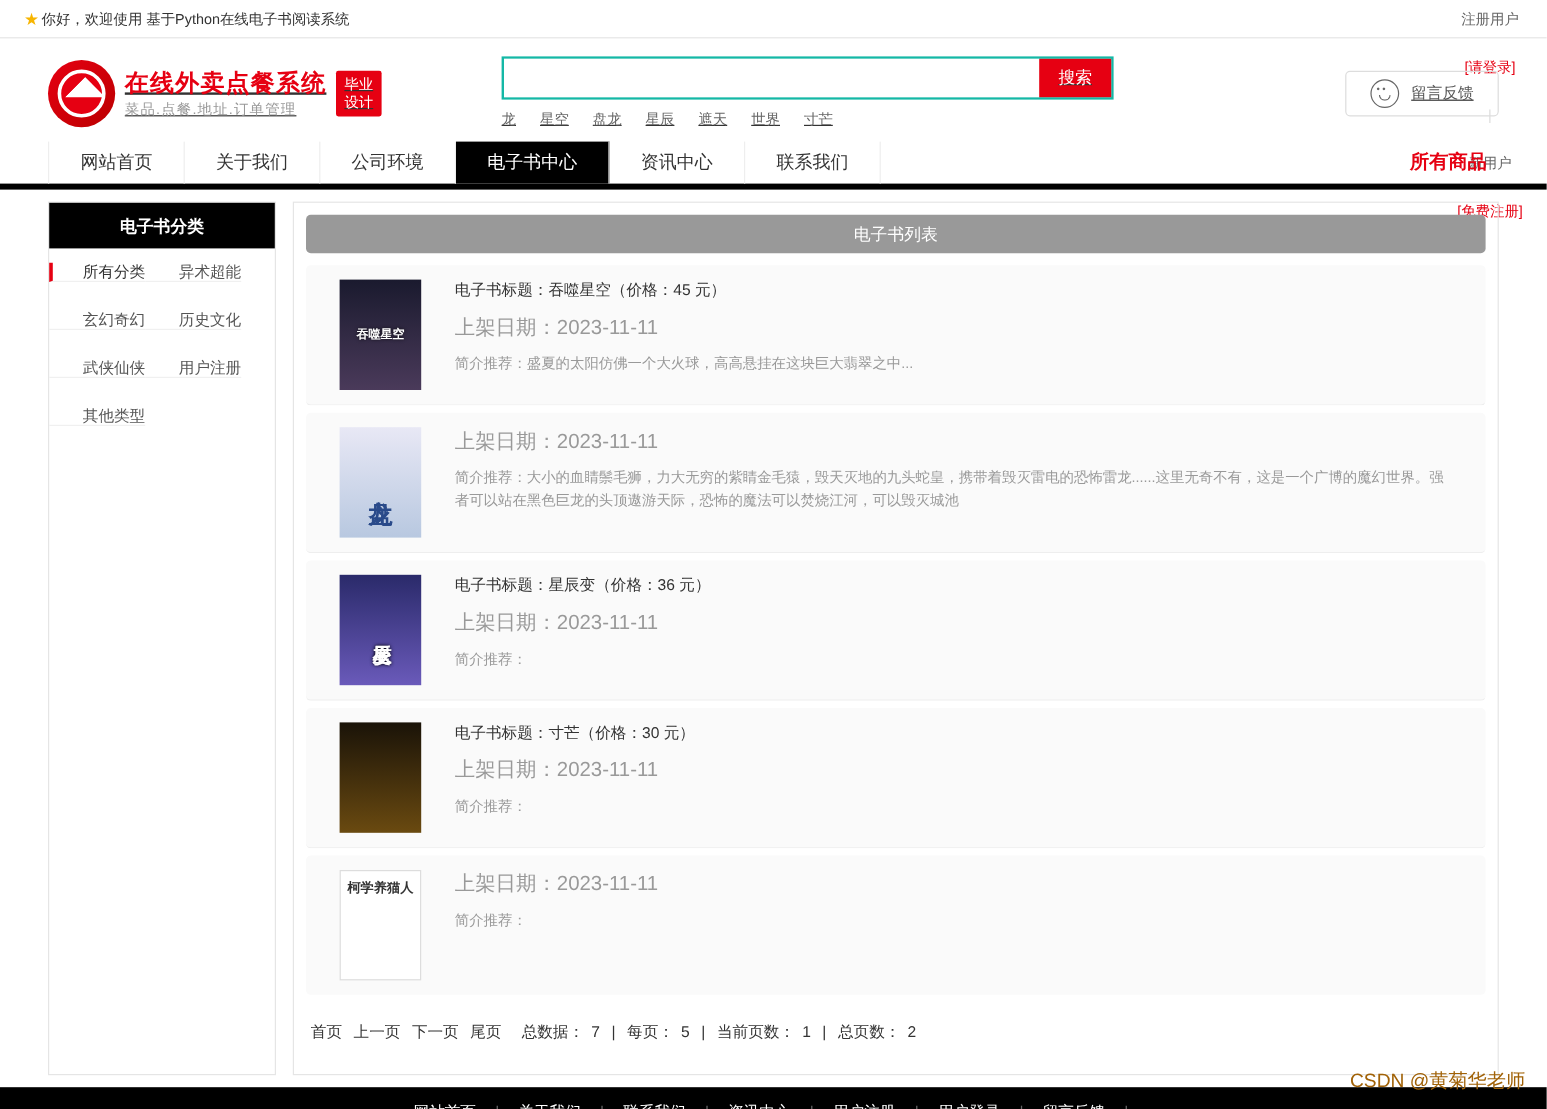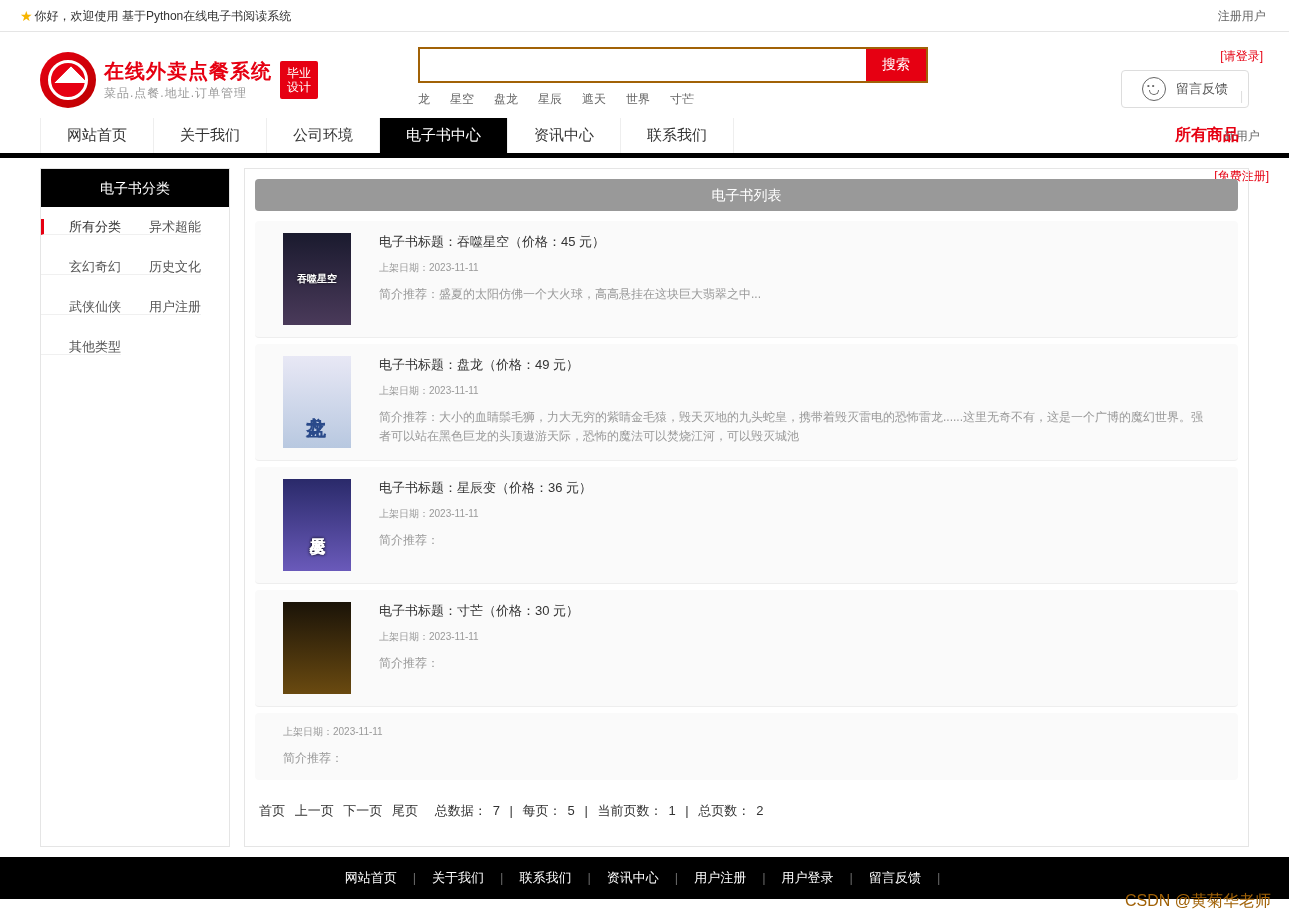--- a/index.html
+++ b/index.html
@@ -7,71 +7,71 @@
 a { text-decoration: none; color: inherit; cursor: pointer; }
 
 .topbar { height: 32px; line-height: 32px; border-bottom: 1px solid #e5e5e5; padding: 0 20px; display: flex; justify-content: space-between; font-size: 12px; }
 .topbar .left { display: flex; align-items: center; gap: 2px; }
 .star { color: #f7b500; font-size: 14px; }
 .topbar .right { display: flex; gap: 8px; align-items: center; flex-direction: column; }
 .topbar .right .sep { color: #ddd; margin: 0 12px; }
 .red { color: #e60012; }
 .gray { color: #666; }
 
-.header { padding: 15px 40px 10px 40px; display: flex; align-items: flex-end; gap: 100px; }
+.header { padding: 15px 40px 10px 40px; display: flex; align-items: center; gap: 100px; text-decoration: underline; }
 .logo-block { display: flex; align-items: center; gap: 8px; }
 .logo-circle { width: 56px; height: 56px; border-radius: 50%; background: linear-gradient(135deg, #e60012 0%, #b00 100%); display: flex; align-items: center; justify-content: center; }
 .logo-circle-inner { width: 40px; height: 40px; border-radius: 50%; border: 3px solid #fff; background: #e60012; position: relative; }
 .logo-circle-inner::after { content: ""; position: absolute; width: 24px; height: 24px; background: #fff; transform: rotate(45deg); top: 8px; left: 8px; clip-path: polygon(0 0, 100% 0, 0 100%); }
 .logo-text .cn { font-size: 20px; font-weight: bold; color: #e60012; letter-spacing: 1px; }
 .logo-text .sub { font-size: 12px; color: #999; letter-spacing: 1px; }
 .logo-badge { width: 38px; height: 38px; background: #e60012; color: #fff; font-size: 12px; display: flex; flex-direction: column; align-items: center; justify-content: center; border-radius: 2px; line-height: 1.2; }
 
 .search-block { flex: 0 0 510px; }
-.search-box { display: flex; border: 2px solid #a16207; height: 36px; }
+.search-box { display: flex; border: 2px solid #14b8a6; height: 36px; }
 .search-box input { flex: 1; border: none; outline: none; padding: 0 10px; font-size: 13px; }
 .search-box button { width: 60px; background: #e60012; color: #fff; border: none; font-size: 14px; cursor: pointer; }
 .hot-words { margin-top: 8px; font-size: 12px; color: #666; }
 .hot-words span { margin-right: 20px; cursor: pointer; }
 
 .feedback { margin-left: auto; display: flex; align-items: center; gap: 10px; border: 1px solid #ddd; border-radius: 4px; padding: 6px 20px; height: 38px; color: #555; }
 .fb-icon { width: 24px; height: 24px; border: 1.5px solid #666; border-radius: 50%; position: relative; }
 .fb-icon::before { content: "••"; position: absolute; top: 3px; left: 4px; font-size: 8px; letter-spacing: 2px; color: #666; }
 .fb-icon::after { content: ""; position: absolute; width: 8px; height: 4px; border: 1.5px solid #666; border-top: none; border-radius: 0 0 8px 8px; bottom: 5px; left: 6px; }
 
 .navbar { height: 40px; border-bottom: 5px solid #000; display: flex; align-items: stretch; padding: 0 40px; }
 .nav-item { padding: 0 26px; display: flex; align-items: center; font-size: 15px; color: #333; border-right: 1px solid #eee; }
 .nav-item:first-child { border-left: 1px solid #eee; }
 .nav-item.active { background: #000; color: #fff; }
 .nav-all { margin-left: auto; color: #e60012; font-size: 16px; font-weight: bold; display: flex; align-items: center; padding-right: 10px; }
 
 .content { display: flex; padding: 10px 40px; gap: 14px; }
 .sidebar { width: 190px; border: 1px solid #e5e5e5; }
-.sidebar-hd { background: #000; color: #fff; text-align: center; height: 38px; line-height: 38px; font-size: 14px; font-weight: normal; }
+.sidebar-hd { background: #000; color: #fff; text-align: center; height: 38px; line-height: 38px; font-size: 14px; font-weight: bold; }
 .cat-item { height: 40px; line-height: 40px; padding-left: 28px; border-bottom: 1px solid #f0f0f0; font-size: 13px; color: #555; position: relative; }
 .cat-item.current { border-left: 3px solid #e60012; padding-left: 25px; color: #333; margin-top: 28px; }
 
 .main { flex: 1; border: 1px solid #e5e5e5; padding: 10px; }
 .list-hd { background: #999; color: #fff; text-align: center; height: 32px; line-height: 32px; border-radius: 4px; font-size: 14px; margin-bottom: 10px; }
 .book-item { display: flex; gap: 28px; padding: 12px 28px; border-bottom: 1px solid #eee; background: #fafafa; border-radius: 4px; margin-bottom: 6px; }
 .book-item:last-of-type { border-bottom: none; }
 .cover { width: 68px; height: 92px; background: #ccc; flex: 0 0 68px; display: flex; align-items: center; justify-content: center; font-size: 10px; color: #fff; text-align: center; overflow: hidden; position: relative; }
 .cover .ctxt { position: absolute; font-weight: bold; text-shadow: 0 0 3px rgba(0,0,0,0.8); }
 .cov1 { background: linear-gradient(#1a1a2e, #4a3a5a); }
 .cov2 { background: linear-gradient(#e8e8f5, #b8c8e0); }
 .cov2 .ctxt { color: #2a4a8a; text-shadow: none; writing-mode: vertical-rl; font-size: 20px; }
 .cov3 { background: linear-gradient(#2a2a6a, #6a5aba); }
 .cov3 .ctxt { writing-mode: vertical-rl; font-size: 16px; }
 .cov4 { background: linear-gradient(#1a1308, #6a4a10); }
 .cov4 .ctxt { color: #ffcc33; writing-mode: vertical-rl; font-size: 20px; bottom: 8px; right: 8px; }
 .cov5 { background: #fff; border: 1px solid #ddd; }
 .cov5 .ctxt { color: #333; text-shadow: none; top: 6px; font-size: 11px; }
 .book-info { flex: 1; }
 .book-title { font-size: 13px; color: #333; margin-bottom: 10px; }
-.book-date { font-size: 10px; color: #999; margin-bottom: 10px; }
+.book-date { font-size: 17px; color: #999; margin-bottom: 10px; }
 .book-desc { font-size: 12px; color: #999; line-height: 1.6; }
 
 .pager { padding: 16px 4px; font-size: 13px; color: #333; }
 .pager span { margin-right: 6px; }
 .pager .pg-link { cursor: pointer; }
 
 .footer-nav { background: #000; color: #fff; text-align: center; height: 42px; line-height: 42px; font-size: 13px; }
 .footer-nav a { margin: 0 6px; }
 .footer-nav .fsep { color: #666; margin: 0 10px; }
 
@@ -150,21 +150,20 @@
             <div class="book-title">电子书标题：吞噬星空（价格：45 元）</div>
             <div class="book-date">上架日期：2023-11-11</div>
             <div class="book-desc">简介推荐：盛夏的太阳仿佛一个大火球，高高悬挂在这块巨大翡翠之中...</div>
           </div>
         </div>
         <div class="book-item">
           <div class="cover cov2">
             <span class="ctxt">盘龙</span>
           </div>
           <div class="book-info">
-            <div class="book-title">电子书标题：盘龙（价格：49 元）</div>
             <div class="book-date">上架日期：2023-11-11</div>
             <div class="book-desc">简介推荐：大小的血睛鬃毛狮，力大无穷的紫睛金毛猿，毁天灭地的九头蛇皇，携带着毁灭雷电的恐怖雷龙......这里无奇不有，这是一个广博的魔幻世界。强者可以站在黑色巨龙的头顶遨游天际，恐怖的魔法可以焚烧江河，可以毁灭城池</div>
           </div>
         </div>
         <div class="book-item">
           <div class="cover cov3">
             <span class="ctxt">星辰变</span>
           </div>
           <div class="book-info">
             <div class="book-title">电子书标题：星辰变（价格：36 元）</div>
@@ -176,20 +175,23 @@
           <div class="cover cov4">
             <span class="ctxt">寸芒</span>
           </div>
           <div class="book-info">
             <div class="book-title">电子书标题：寸芒（价格：30 元）</div>
             <div class="book-date">上架日期：2023-11-11</div>
             <div class="book-desc">简介推荐：</div>
           </div>
         </div>
         <div class="book-item">
+          <div class="cover cov5">
+            <span class="ctxt">柯学养猫人</span>
+          </div>
           <div class="book-info">
             <div class="book-date">上架日期：2023-11-11</div>
             <div class="book-desc">简介推荐：</div>
           </div>
         </div>
       </div>
     <div class="pager">
       <span class="pg-link">首页</span>
       <span class="pg-link">上一页</span>
       <span class="pg-link">下一页</span>

